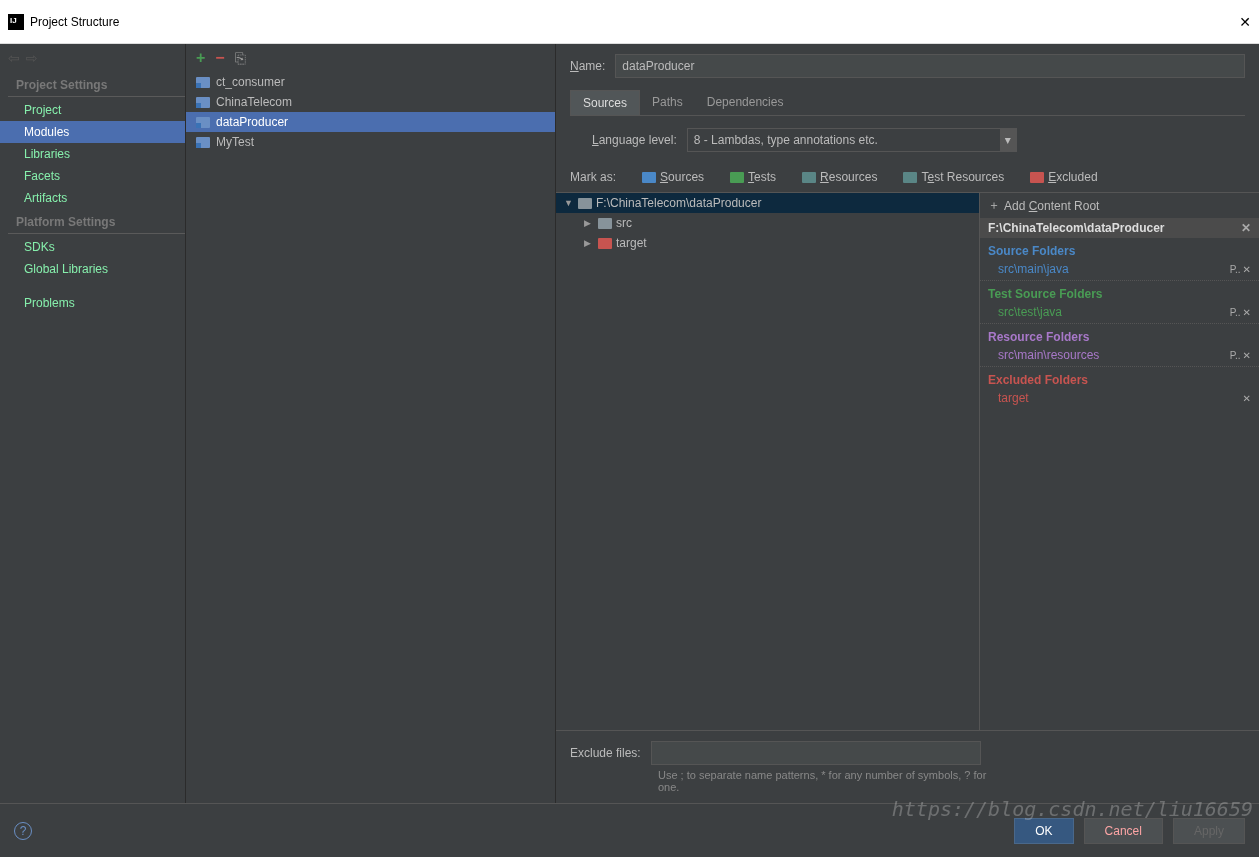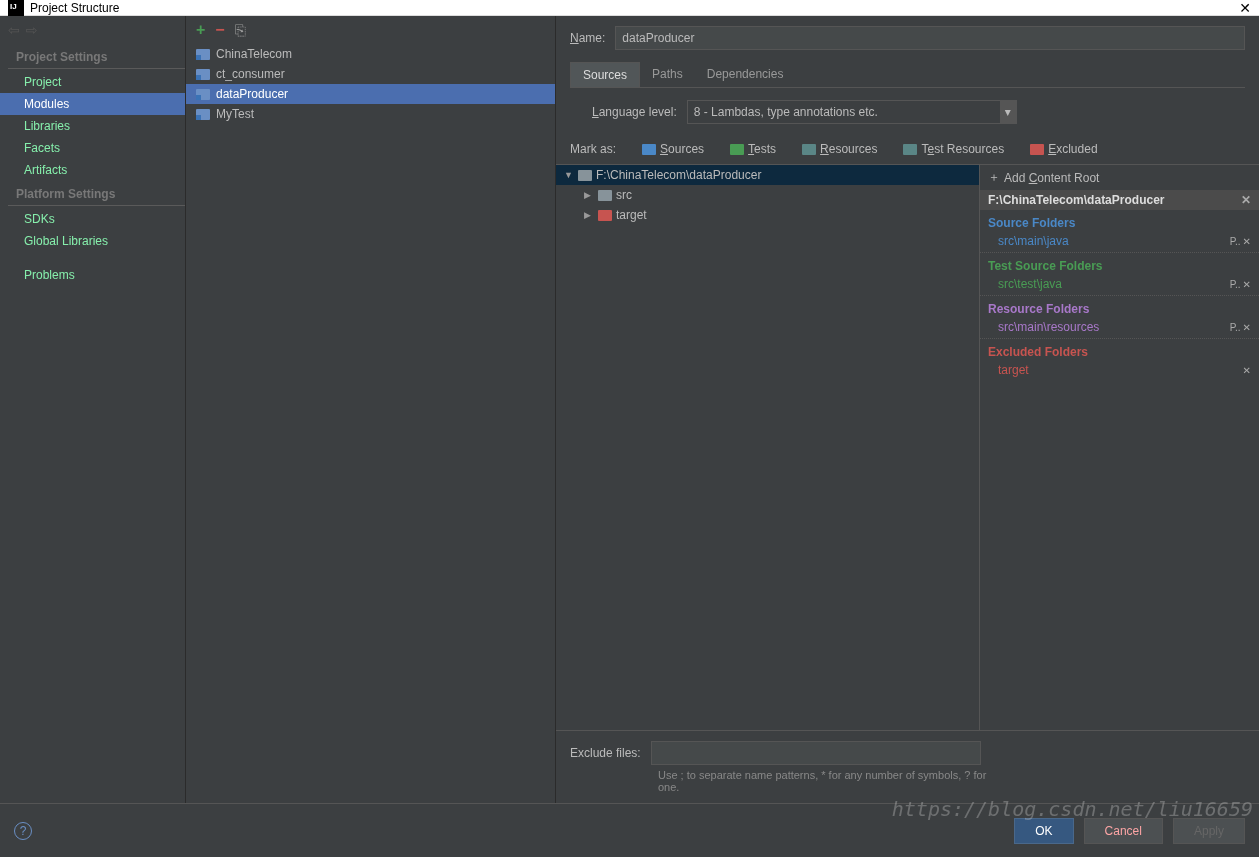--- a/index.html
+++ b/index.html
@@ -1,17 +1,17 @@
 <!DOCTYPE html>
 <html><head>
 <meta charset="utf-8">
 <style>
 * { box-sizing: border-box; margin: 0; padding: 0; font-family: "Segoe UI", Arial, sans-serif; font-size: 12px; }
 body { background: #3c3f41; color: #bbbbbb; width: 1259px; height: 857px; overflow: hidden; display: flex; flex-direction: column; }
-.titlebar { background: #ffffff; height: 16px; display: flex; align-items: center; justify-content: space-between; padding: 0 8px; border-bottom: 1px solid #ddd; }
+.titlebar { background: #ffffff; height: 44px; display: flex; align-items: center; justify-content: space-between; padding: 0 8px; border-bottom: 1px solid #ddd; }
 .titlebar-left { display: flex; align-items: center; gap: 6px; }
 .titlebar-title { color: #000; font-size: 12px; }
 .titlebar-close { color: #000; font-size: 14px; cursor: pointer; }
 .app-icon { width: 16px; height: 16px; background: #000; display: inline-block; position: relative; }
 .app-icon::after { content: 'IJ'; color: #fff; font-size: 8px; position: absolute; top: 2px; left: 2px; font-weight: bold; }
 
 .main { flex: 1; display: flex; overflow: hidden; }
 .nav { width: 186px; background: #3c3f41; border-right: 1px solid #2b2b2b; display: flex; flex-direction: column; }
 .nav-toolbar { height: 28px; display: flex; align-items: center; gap: 6px; padding-left: 8px; }
 .nav-arrow { color: #555; font-size: 14px; cursor: pointer; }
@@ -117,25 +117,25 @@
   </div>
 
   <div class="modules">
     <div class="modules-toolbar">
       <span class="tb-add">+</span>
       <span class="tb-del">−</span>
       <span class="tb-copy">⎘</span>
     </div>
     <div class="module-row">
         <span class="module-icon"></span>
+        <span>ct_consumer</span>
+      </div>
+    <div class="module-row">
+        <span class="module-icon"></span>
         <span>ChinaTelecom</span>
-      </div>
-    <div class="module-row">
-        <span class="module-icon"></span>
-        <span>ct_consumer</span>
       </div>
     <div class="module-row selected">
         <span class="module-icon"></span>
         <span>dataProducer</span>
       </div>
     <div class="module-row">
         <span class="module-icon"></span>
         <span>MyTest</span>
       </div>
   </div>

